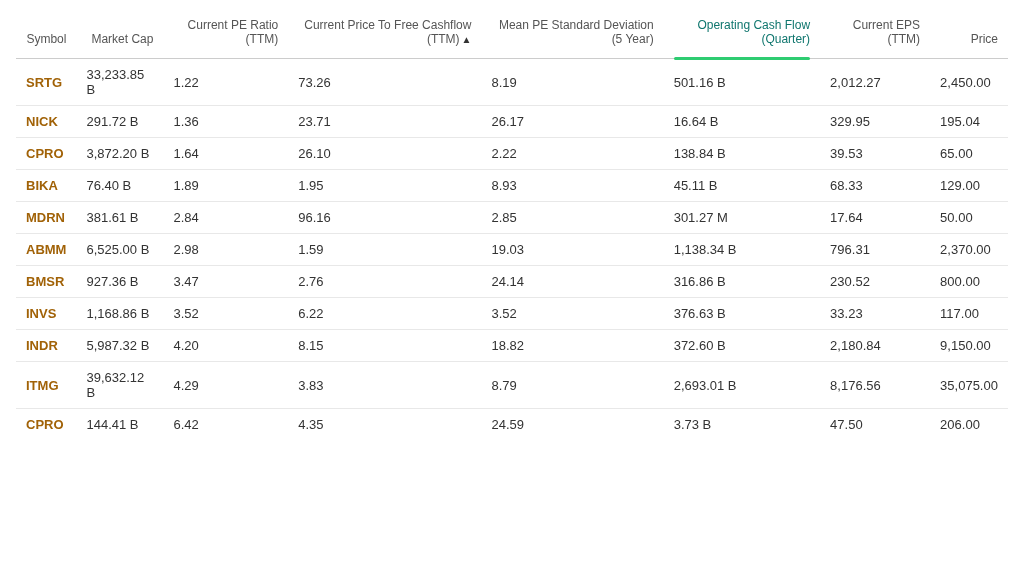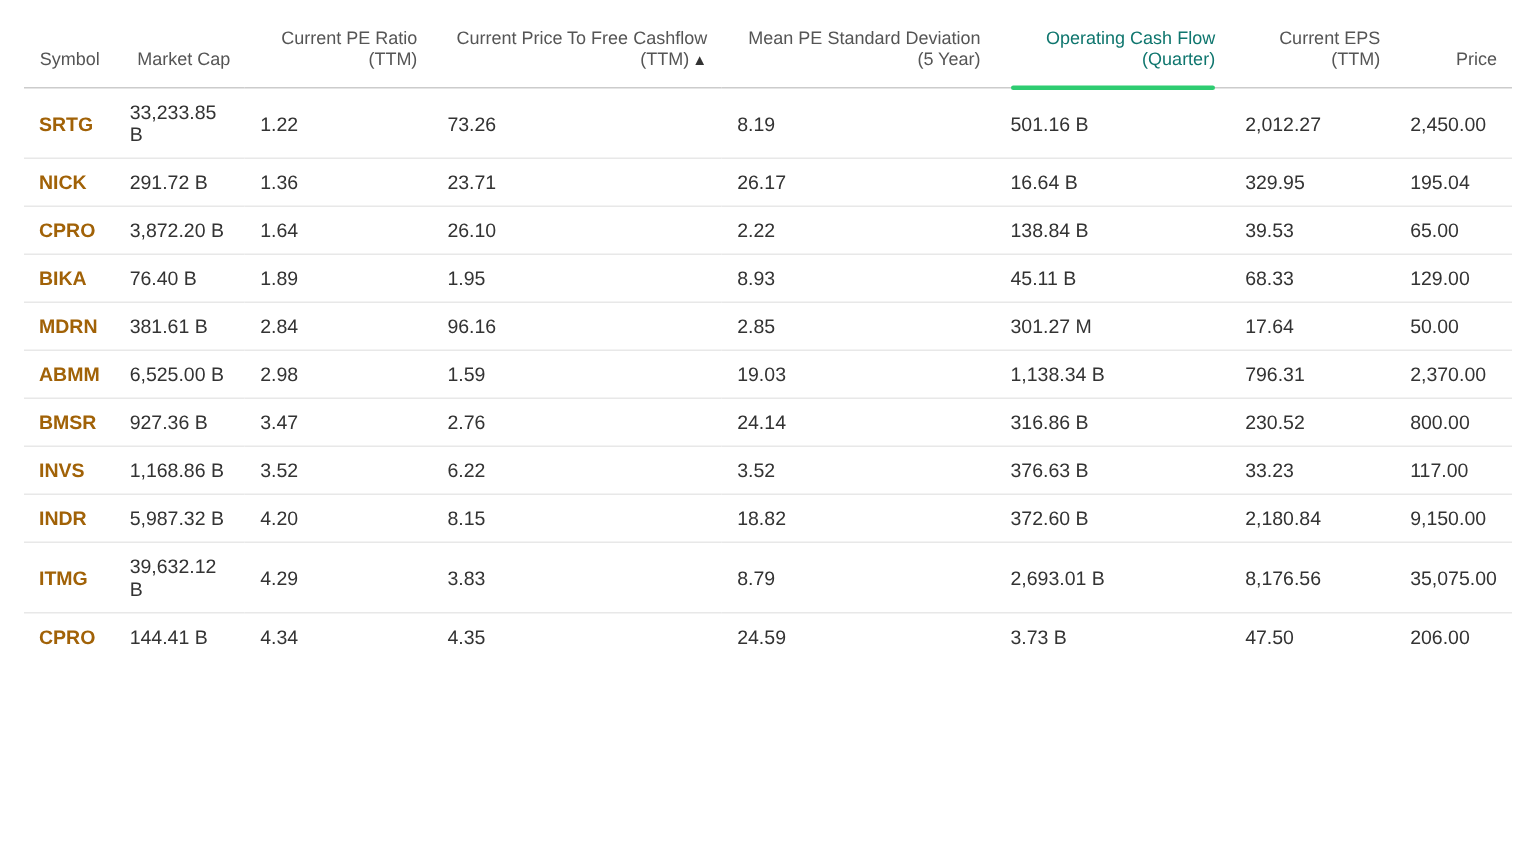--- a/index.html
+++ b/index.html
@@ -182,21 +182,21 @@
           <td>4.29</td>
           <td>3.83</td>
           <td>8.79</td>
           <td>2,693.01 B</td>
           <td>8,176.56</td>
           <td>35,075.00</td>
         </tr>
         <tr>
           <td>CPRO</td>
           <td>144.41 B</td>
-          <td>4.34</td>
+          <td>6.42</td>
           <td>4.35</td>
           <td>24.59</td>
           <td>3.73 B</td>
           <td>47.50</td>
           <td>206.00</td>
         </tr>
       </tbody>
   </table>
 </div>
 

